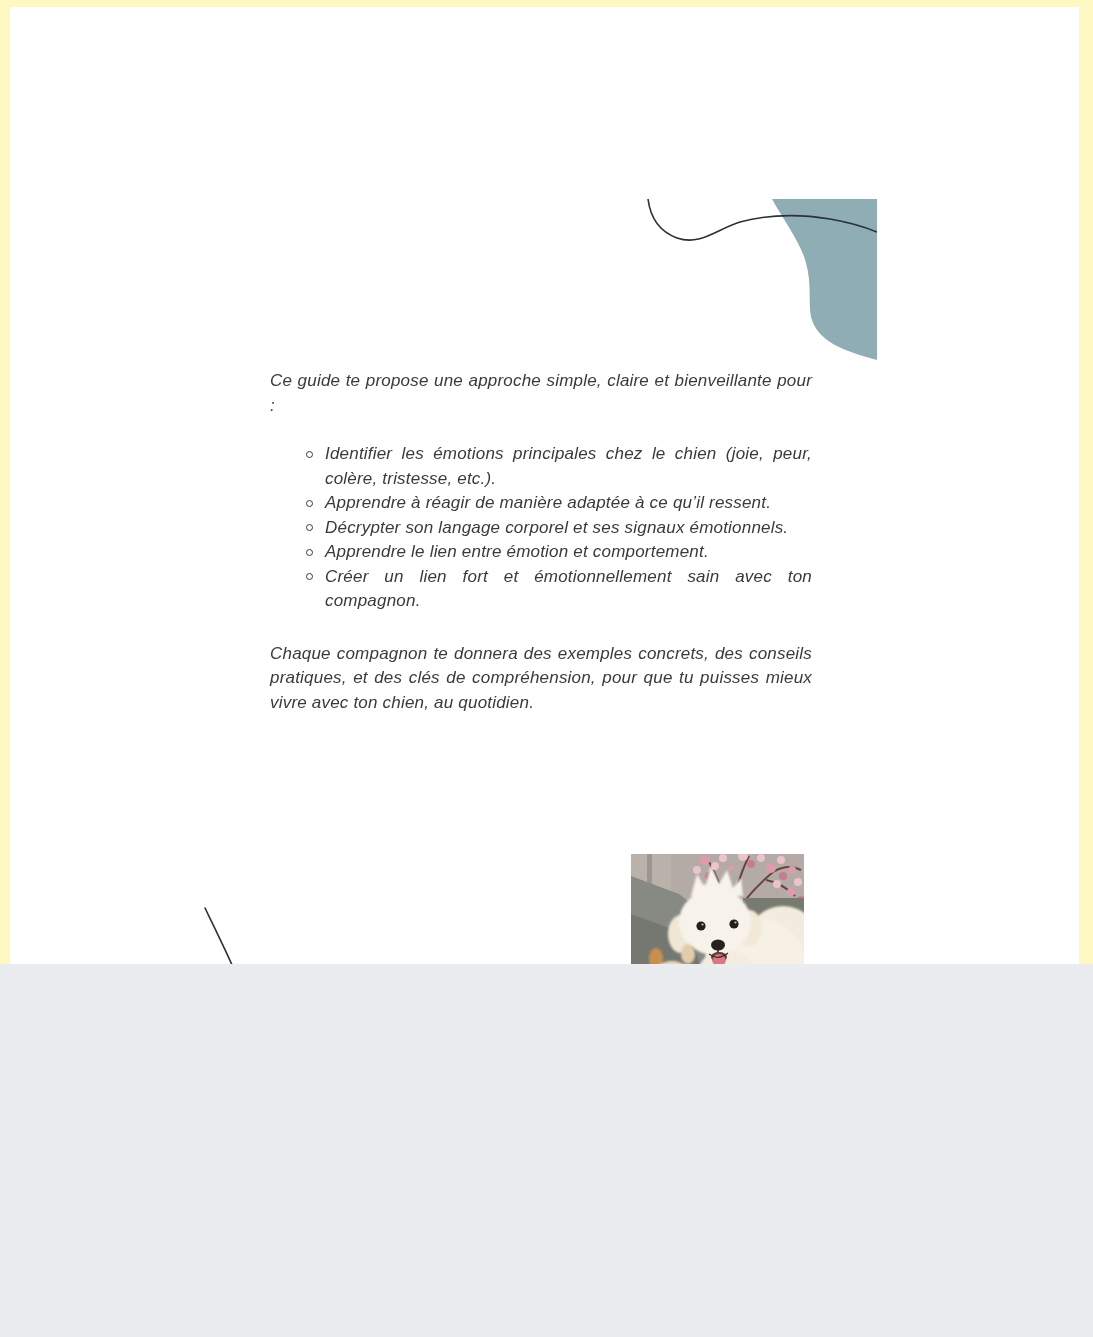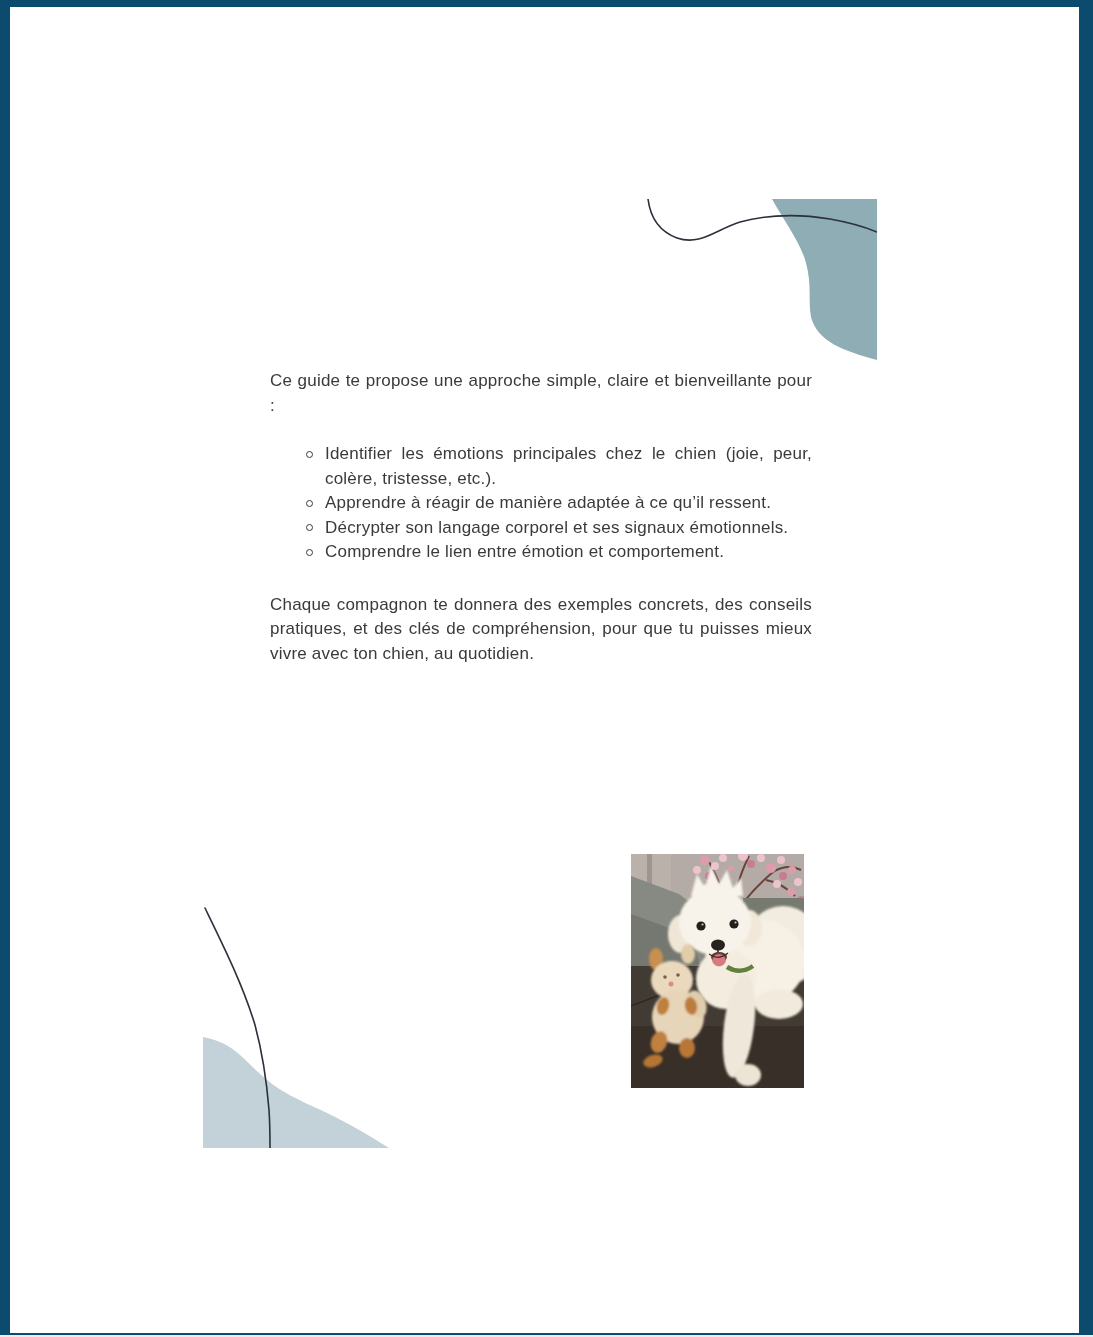--- a/index.html
+++ b/index.html
@@ -6,23 +6,24 @@
     margin: 0;
     padding: 0;
     width: 1093px;
     height: 1337px;
     background: #eaecef;
     font-family: "Liberation Sans", sans-serif;
   }
   .canvas {
     position: relative;
     width: 1093px;
-    height: 1335px;
-    background: #0c4a6e;
+    height: 964px;
+    background: #fef9c3;
     overflow: hidden;
+    font-style: italic;
   }
   .sheet {
     position: absolute;
     left: 10px;
     top: 7px;
     width: 1069px;
     height: 1326px;
     background: #ffffff;
     overflow: hidden;
   }
@@ -100,21 +101,22 @@
         <path d="M1,0 C3,16 11,32 30,39 C53,47 68,31 93,23 C123,15 153,15 183,20 C200,23 218,28 230,33" fill="none" stroke="#2b313b" stroke-width="1.6" stroke-linecap="round"></path>
       </svg>
     </div>
 
     <div class="content">
       <p>Ce guide te propose une approche simple, claire et bienveillante pour :</p>
       <ul>
         <li>Identifier les émotions principales chez le chien (joie, peur, colère, tristesse, etc.).</li>
         <li>Apprendre à réagir de manière adaptée à ce qu’il ressent.</li>
         <li>Décrypter son langage corporel et ses signaux émotionnels.</li>
-        <li>Comprendre le lien entre émotion et comportement.</li>
+        <li>Apprendre le lien entre émotion et comportement.</li>
+        <li>Créer un lien fort et émotionnellement sain avec ton compagnon.</li>
       </ul>
       <p>Chaque compagnon te donnera des exemples concrets, des conseils pratiques, et des clés de compréhension, pour que tu puisses mieux vivre avec ton chien, au quotidien.</p>
     </div>
 
     <div class="photo">
       <svg width="173" height="234" viewBox="0 0 173 234">
         <defs>
           <filter id="fuzz" x="-30%" y="-30%" width="160%" height="160%">
             <feGaussianBlur stdDeviation="1.3"></feGaussianBlur>
           </filter>

